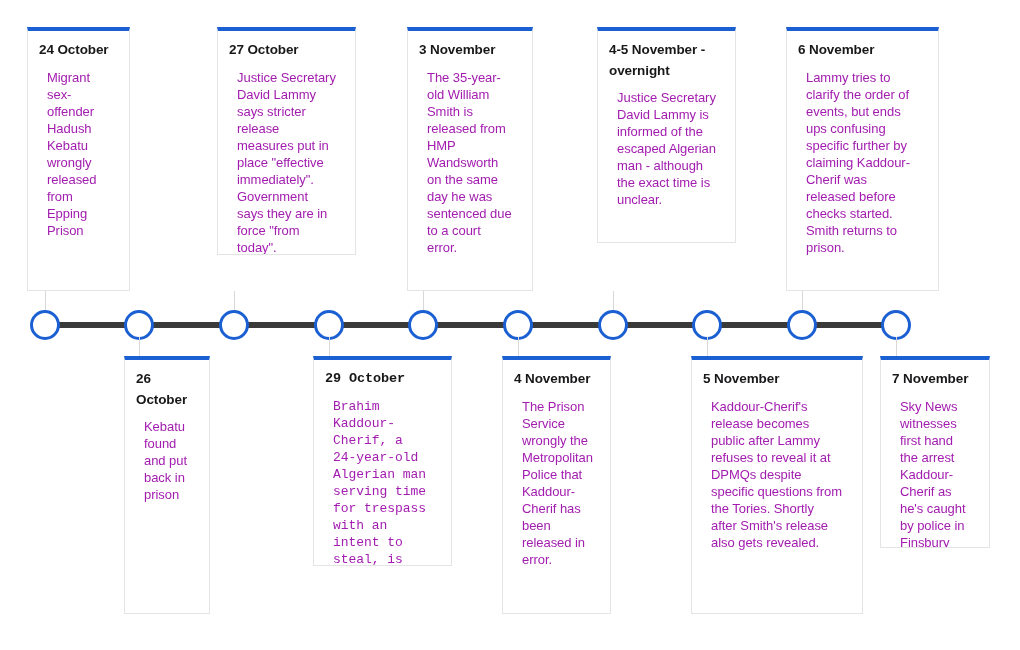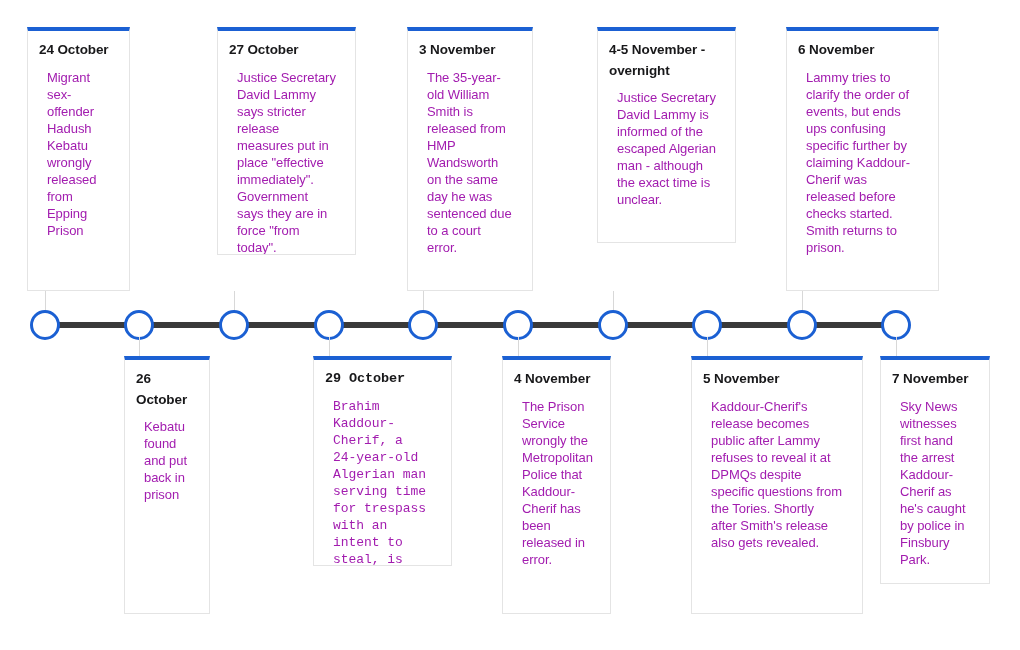--- a/index.html
+++ b/index.html
@@ -143,18 +143,18 @@
   <div class="card" style="left:502px; top:356px; width:109px; height:258px;">
     <div class="card-date">4 November</div>
     <div class="card-body">The Prison Service wrongly the Metropolitan Police that Kaddour-Cherif has been released in error.</div>
   </div>
 
   <div class="card" style="left:691px; top:356px; width:172px; height:258px;">
     <div class="card-date">5 November</div>
     <div class="card-body">Kaddour-Cherif's release becomes public after Lammy refuses to reveal it at DPMQs despite specific questions from the Tories. Shortly after Smith's release also gets revealed.</div>
   </div>
 
-  <div class="card" style="left:880px; top:356px; width:110px; height:228px;">
+  <div class="card" style="left:880px; top:356px; width:110px; height:192px;">
     <div class="card-date">7 November</div>
     <div class="card-body">Sky News witnesses first hand the arrest Kaddour-Cherif as he's caught by police in Finsbury Park.</div>
   </div>
 
 </div>
 
 </body></html>

